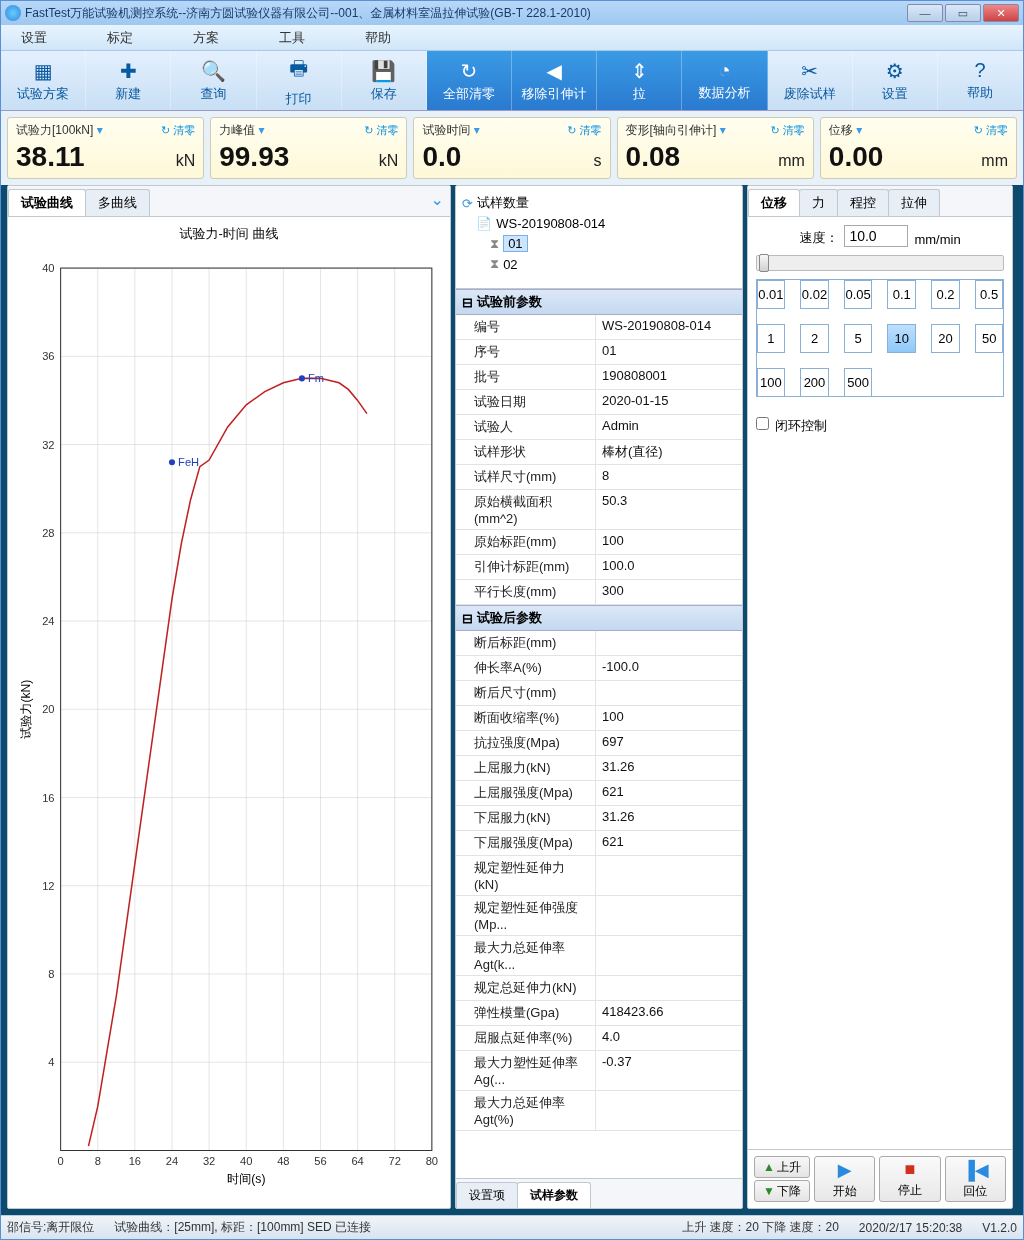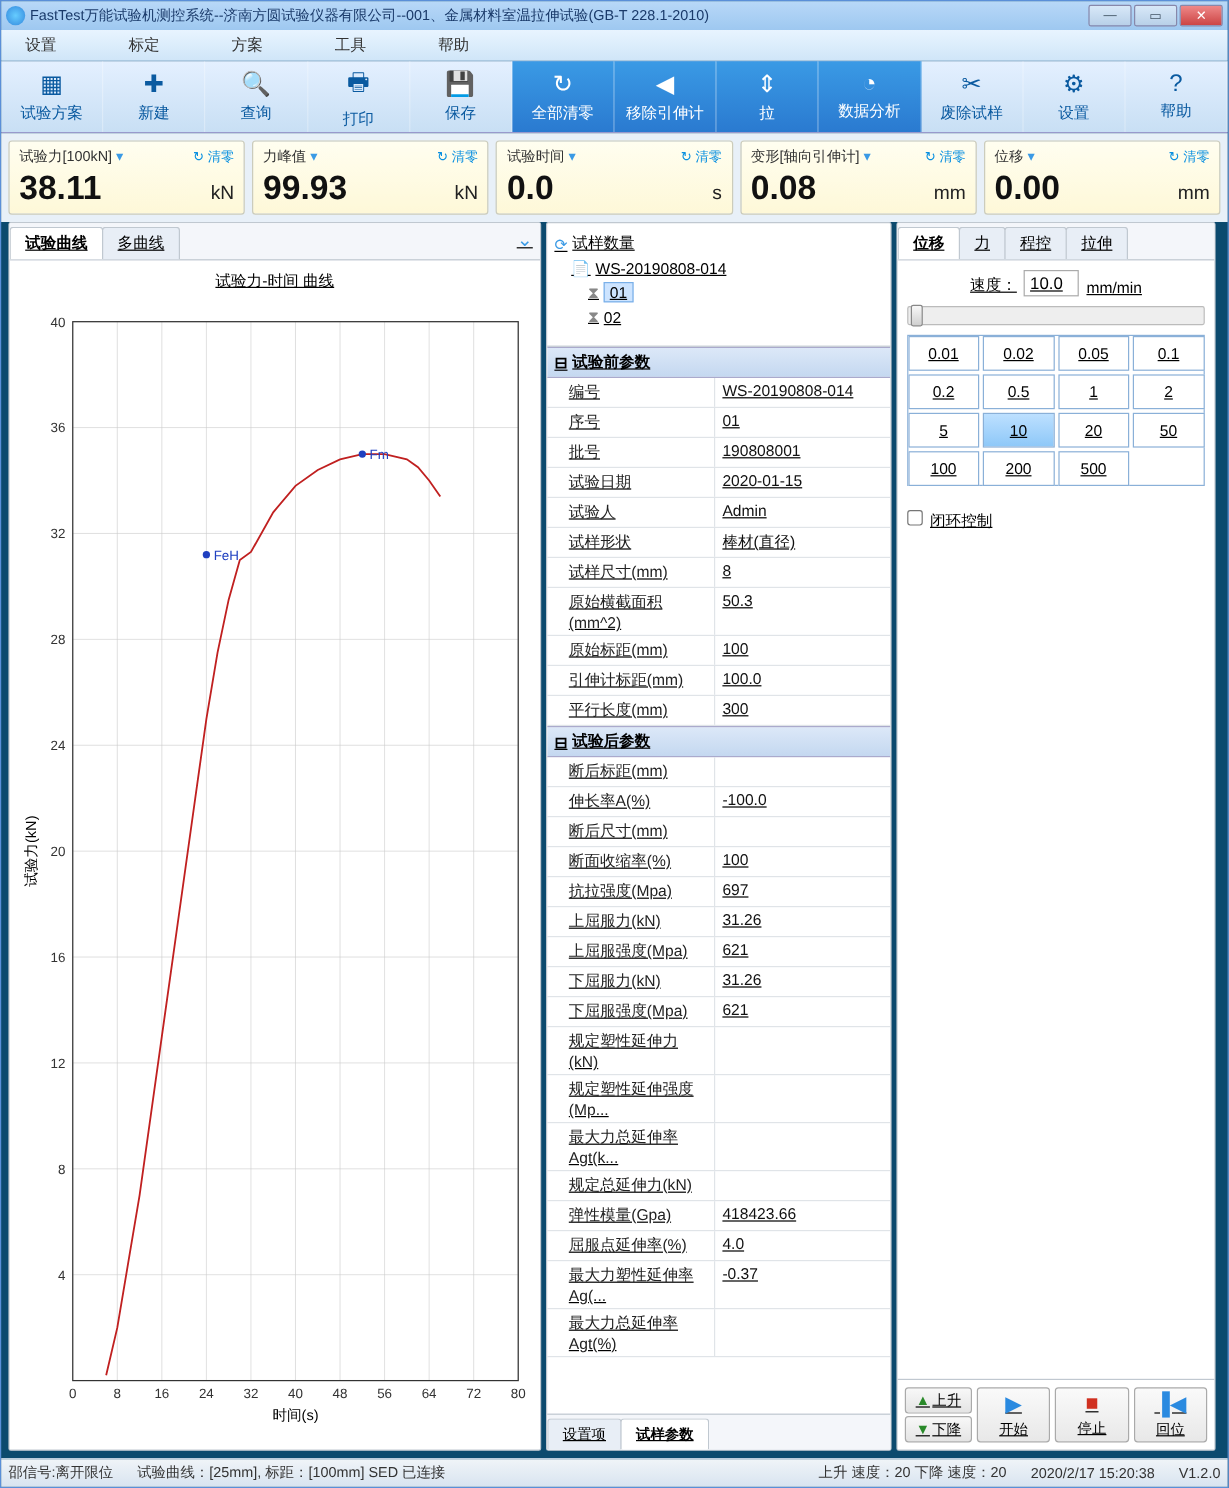--- a/index.html
+++ b/index.html
@@ -17,21 +17,21 @@
 .toolbtn { flex: 1; display: flex; flex-direction: column; align-items: center; justify-content: center; gap: 2px; border-right: 1px solid rgba(255,255,255,0.3); color: #0a5aa0; font-size: 13px; cursor: pointer; }
 .toolbtn.blue { background: linear-gradient(#3a9ae5, #2a7ad0); color: #fff; }
 .readouts { height: 74px; display: flex; gap: 6px; padding: 6px; background: #e8f0f8; }
 .readout { flex: 1; background: linear-gradient(#fffef0, #fef8d8); border: 1px solid #ccb; border-radius: 3px; display: flex; flex-direction: column; padding: 4px 8px; position: relative; }
 .readout-head { display: flex; justify-content: space-between; align-items: center; font-size: 12px; color: #333; }
 .readout-head .clear { color: #0a90e0; font-size: 11px; cursor: pointer; }
 .readout-head .clear::before { content: "↻ "; }
 .readout-body { display: flex; align-items: baseline; justify-content: space-between; margin-top: 2px; }
 .readout-val { font-size: 28px; font-weight: bold; color: #111; }
 .readout-unit { font-size: 16px; color: #222; margin-left: 8px; }
-.midrow { flex: 1; display: flex; gap: 4px; padding: 0 10px 6px 6px; min-height: 0; text-decoration: underline; }
+.midrow { flex: 1; display: flex; gap: 4px; padding: 0 10px 6px 6px; min-height: 0; }
 .col { background: #fff; border: 1px solid #c0c8d0; border-radius: 2px; display: flex; flex-direction: column; min-height: 0; }
 .col.chart { flex: 0 0 444px; }
 .col.tree { flex: 0 0 288px; }
 .col.right { flex: 1; }
 .tabs { display: flex; border-bottom: 1px solid #c0c8d0; background: #f4f6fa; font-size: 13px; }
 .tab { padding: 4px 12px; border: 1px solid #c0c8d0; border-bottom: none; background: #e8eef6; margin-right: -1px; cursor: pointer; border-radius: 3px 3px 0 0; margin-top: 3px; }
 .tab.active { background: #fff; font-weight: bold; position: relative; z-index: 2; }
 .tabs .chev { margin-left: auto; color: #3a9ae5; font-size: 16px; padding: 4px 6px; cursor: pointer; }
 .chart-area { flex: 1; position: relative; padding: 8px; }
 .chart-title { text-align: center; font-size: 13px; margin-bottom: 4px; }
@@ -41,24 +41,24 @@
 .tree-row.child { margin-left: 28px; }
 .tree-row.sel span.num { background: #cde4ff; border: 1px solid #7ab0e8; padding: 0 4px; }
 .params { flex: 1; overflow: auto; border-top: 1px solid #c0c8d0; margin-top: 8px; }
 .param-section { background: linear-gradient(#dce8f8, #c4d8f0); padding: 3px 6px; font-weight: bold; font-size: 13px; border-top: 1px solid #aac; border-bottom: 1px solid #aac; display: flex; align-items: center; gap: 4px; }
 .param-row { display: flex; border-bottom: 1px solid #e0e4e8; font-size: 13px; }
 .param-row .k { width: 140px; padding: 3px 6px 3px 18px; border-right: 1px solid #e0e4e8; color: #222; }
 .param-row .v { flex: 1; padding: 3px 6px; color: #111; }
 .bottom-tabs { display: flex; border-top: 1px solid #c0c8d0; background: #f4f6fa; }
 .right-body { flex: 1; padding: 8px; display: flex; flex-direction: column; gap: 8px; }
 .speed-row { display: flex; align-items: flex-end; gap: 6px; font-size: 13px; justify-content: center; }
-.speed-row input { width: 46px; border: 1px solid #aaa; padding: 2px 4px; font-size: 14px; }
+.speed-row input { width: 64px; border: 1px solid #aaa; padding: 2px 4px; font-size: 14px; }
 .slider { height: 16px; border: 1px solid #bbb; background: #eee; position: relative; border-radius: 2px; }
 .slider-thumb { position: absolute; left: 2px; top: -2px; width: 10px; height: 18px; background: linear-gradient(#f8f8f8, #d0d0d0); border: 1px solid #888; border-radius: 2px; }
-.speed-grid { display: grid; grid-template-columns: repeat(4, 1fr); gap: 4px; border: 1px solid #8ab0d8; }
+.speed-grid { display: grid; grid-template-columns: repeat(6, 1fr); gap: 16px; border: 1px solid #8ab0d8; }
 .speed-cell { border: 1px solid #8ab0d8; padding: 6px 0; text-align: center; font-size: 13px; background: #fff; cursor: pointer; margin: -0.5px; }
 .speed-cell.sel { background: linear-gradient(#bde0ff, #8ec8f8); }
 .chk-row { display: flex; align-items: flex-start; gap: 6px; font-size: 13px; margin-top: 12px; }
 .ctrl-row { display: flex; gap: 4px; padding: 6px; border-top: 1px solid #c0c8d0; align-items: center; }
 .updown { display: flex; flex-direction: column; gap: 2px; }
 .udbtn { width: 56px; height: 22px; background: linear-gradient(#f8f8f8, #e4e4e4); border: 1px solid #aaa; border-radius: 3px; font-size: 12px; display: flex; align-items: center; justify-content: center; gap: 2px; cursor: pointer; }
 .bigbtn { flex: 1; height: 46px; border: 1px solid #aaa; border-radius: 3px; display: flex; flex-direction: column; align-items: center; justify-content: center; font-size: 12px; gap: 2px; cursor: pointer; background: linear-gradient(#fafafa, #e8e8e8); }
 .bigbtn .ico { font-size: 18px; }
 .statusbar { height: 24px; background: linear-gradient(#f0f4f8, #d8e4f0); border-top: 1px solid #bcd; display: flex; align-items: center; font-size: 12px; color: #333; padding: 0 6px; gap: 20px; }
 .statusbar .seg { white-space: nowrap; }

